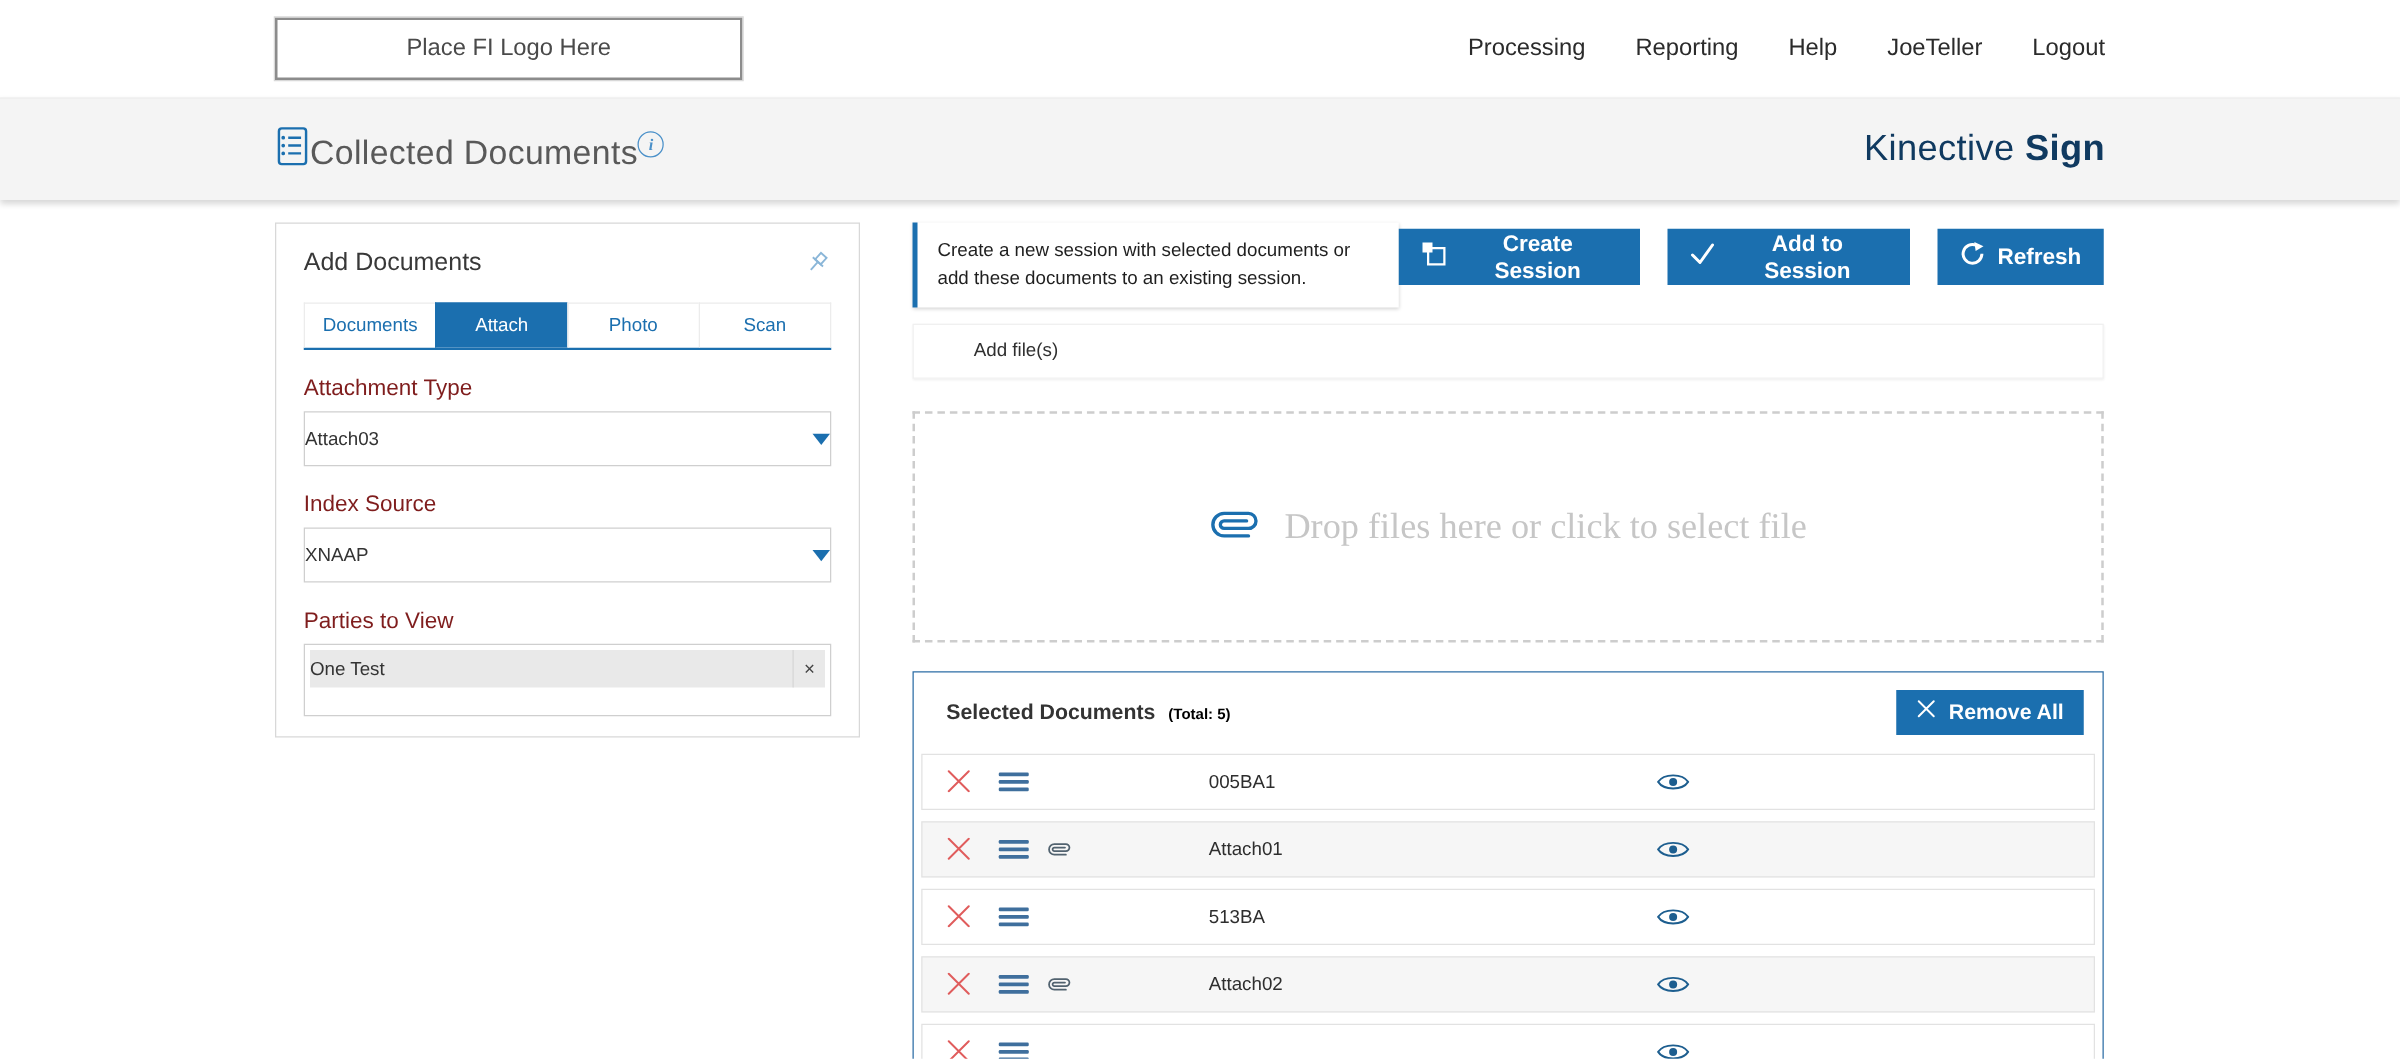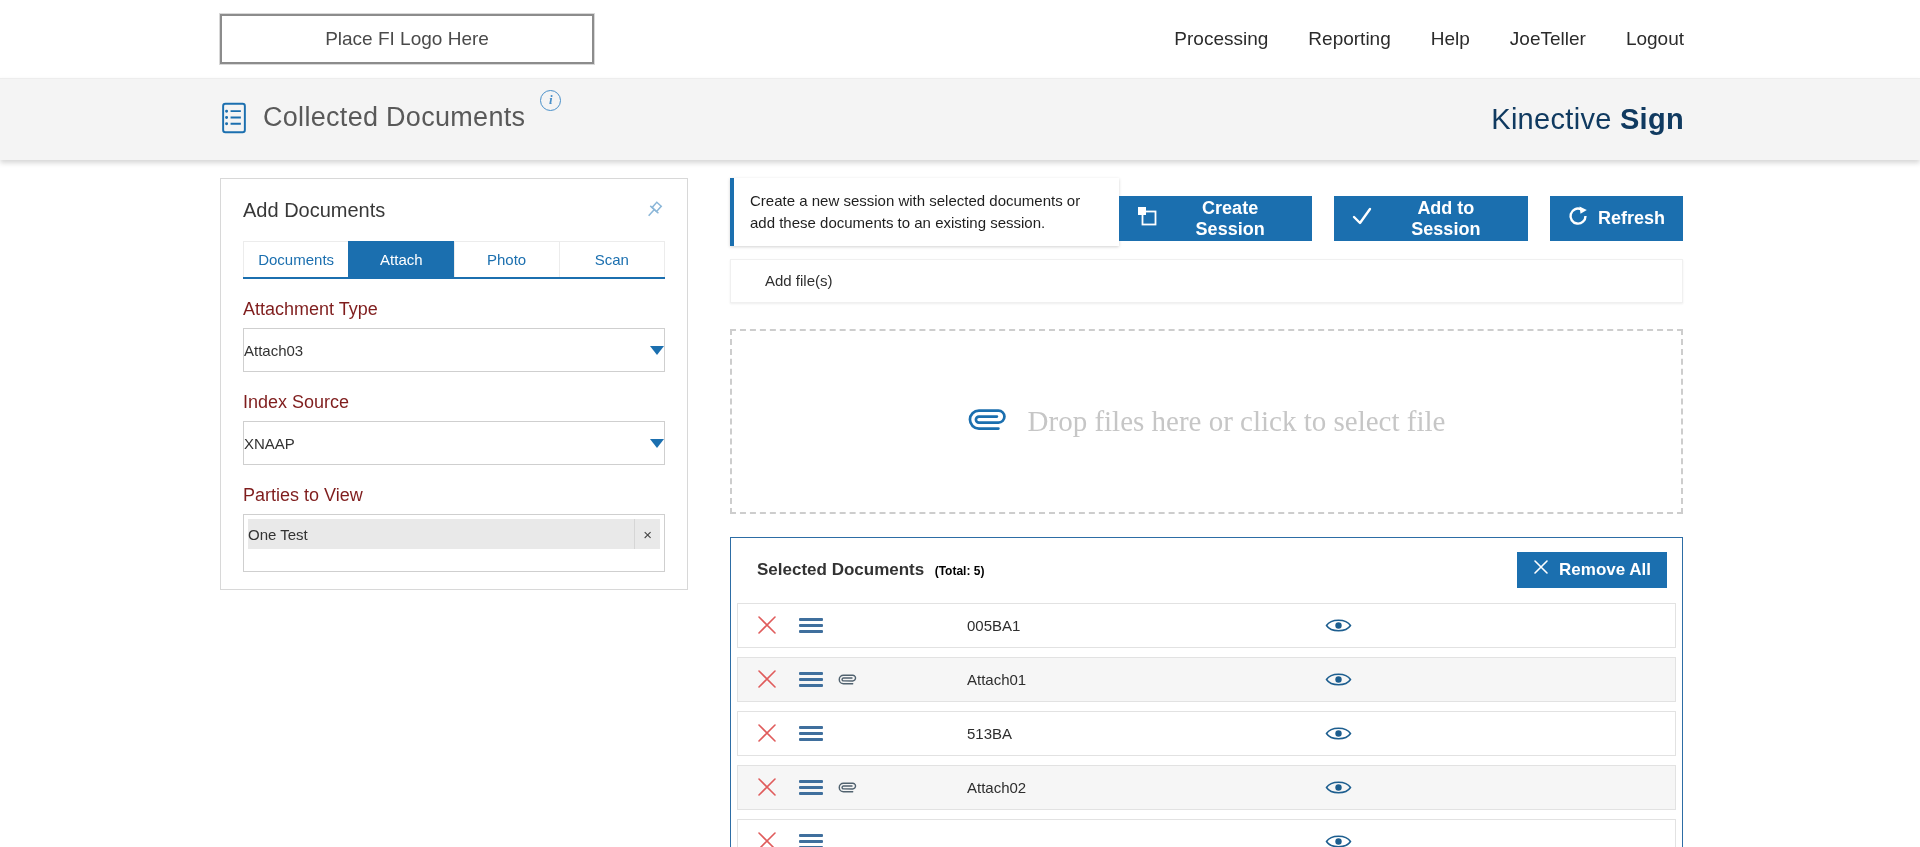--- a/index.html
+++ b/index.html
@@ -16,21 +16,21 @@
     display:flex; align-items:center; justify-content:center; }
   .logo-box span{ font-size:19px; color:#4a4a4a; }
   .topnav{ display:flex; gap:40px; font-size:19px; color:#2b2b2b; }
   .topnav a{ cursor:pointer; }
 
   
   .subheader{ height:82px; background:#f4f4f4; border-top:1px solid #ededed;
     box-shadow:0 3px 5px rgba(0,0,0,0.16); position:relative; z-index:2;
     display:flex; align-items:center; }
   .subheader-inner{ width:1464px; margin-left:220px; display:flex; align-items:center; justify-content:space-between; }
-  .sub-left{ display:flex; align-items:flex-start; gap:15px; }
+  .sub-left{ display:flex; align-items:flex-end; }
   .sub-left h1{ font-size:27px; font-weight:400; color:#595959; letter-spacing:.3px; }
   .info-icon{ width:21px; height:21px; border:1px solid #4a90c9; border-radius:50%;
     color:#4a90c9; font:italic 700 13px "Liberation Serif",serif;
     display:flex; align-items:center; justify-content:center;
     transform:translateY(-12px); cursor:pointer; }
   .brand{ font-size:29px; color:var(--navy); letter-spacing:.3px; }
   .brand b{ font-weight:700; }
 
   
   .content{ display:flex; width:1464px; margin:18px 0 0 220px; }
@@ -54,25 +54,25 @@
   .party-item{ background:#e9e9e9; height:30px; display:flex; align-items:center;
     justify-content:space-between; padding-left:0; font-size:15px; color:#333; }
   .party-remove{ border-left:1px solid #d6d6d6; align-self:stretch; display:flex; align-items:center;
     padding:0 8px; font-size:15px; color:#444; cursor:pointer; }
 
   
   .right-col{ margin-left:42px; width:953px; }
   .top-row{ display:flex; justify-content:space-between; align-items:flex-start; }
   .info-message{ width:392px; background:#fff; border-left:4px solid var(--accent);
     box-shadow:0 1px 3px rgba(0,0,0,0.18); padding:12px 16px; font-size:15px; line-height:1.45; color:#1f1f1f; }
-  .action-buttons{ display:flex; gap:22px; margin-top:18px; }
+  .action-buttons{ display:flex; gap:22px; margin-top:5px; }
   .btn{ height:45px; background:var(--accent); color:#fff; border:none; display:flex; align-items:center;
     gap:10px; padding:0 18px; font-size:18px; font-weight:600; font-family:inherit; cursor:pointer; }
   .add-files-bar{ margin-top:13px; height:44px; background:#fff; border:1px solid #f0f0f0;
-    box-shadow:0 1px 2px rgba(0,0,0,0.07); display:flex; align-items:center; padding-left:34px;
+    box-shadow:0 1px 2px rgba(0,0,0,0.07); display:flex; align-items:center; padding-left:48px;
     font-size:15px; color:#2f2f2f; cursor:pointer; }
   .dropzone{ margin-top:26px; height:185px; border:2px dashed #cdcdcd; display:flex; align-items:center;
     justify-content:center; gap:24px; cursor:pointer; background:#fff;font-family:Liberation Serif, serif; }
   .dropzone .clip-big{ transform:rotate(45deg); }
   .dropzone-text{ font-size:29px; color:#c6c6c6; }
 
   
   .selected-docs{ margin-top:23px; border:1px solid var(--accent-border); background:#fff;
     padding:14px 6px 20px; min-height:340px; }
   .sd-head{ display:flex; justify-content:space-between; align-items:center; padding:0 9px 0 20px; }

